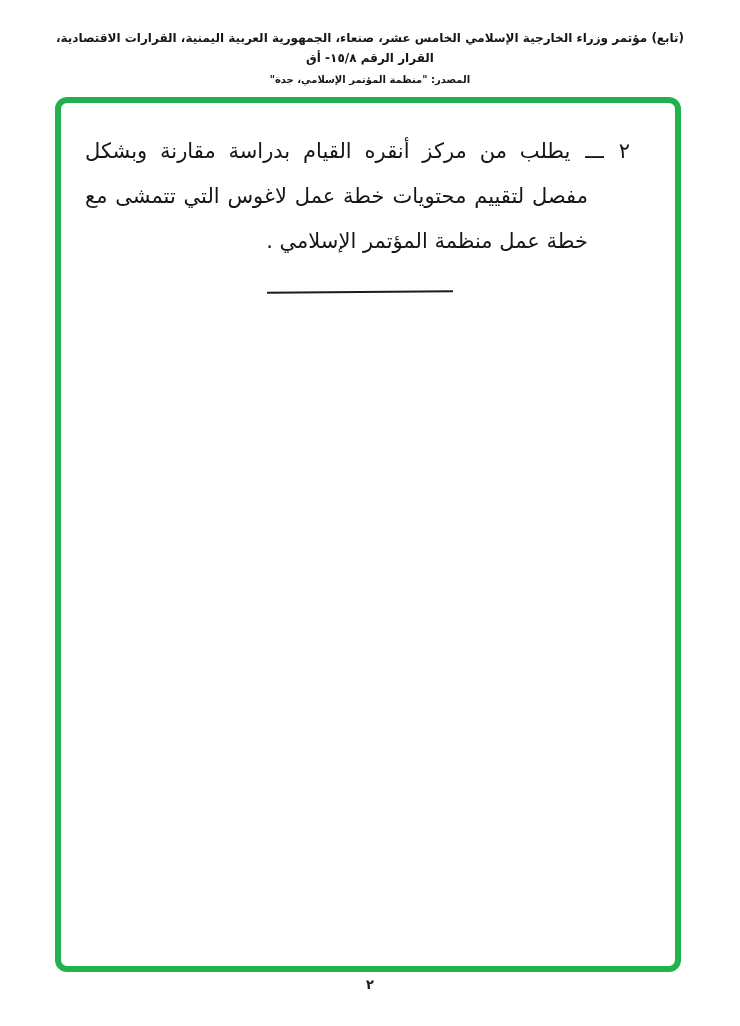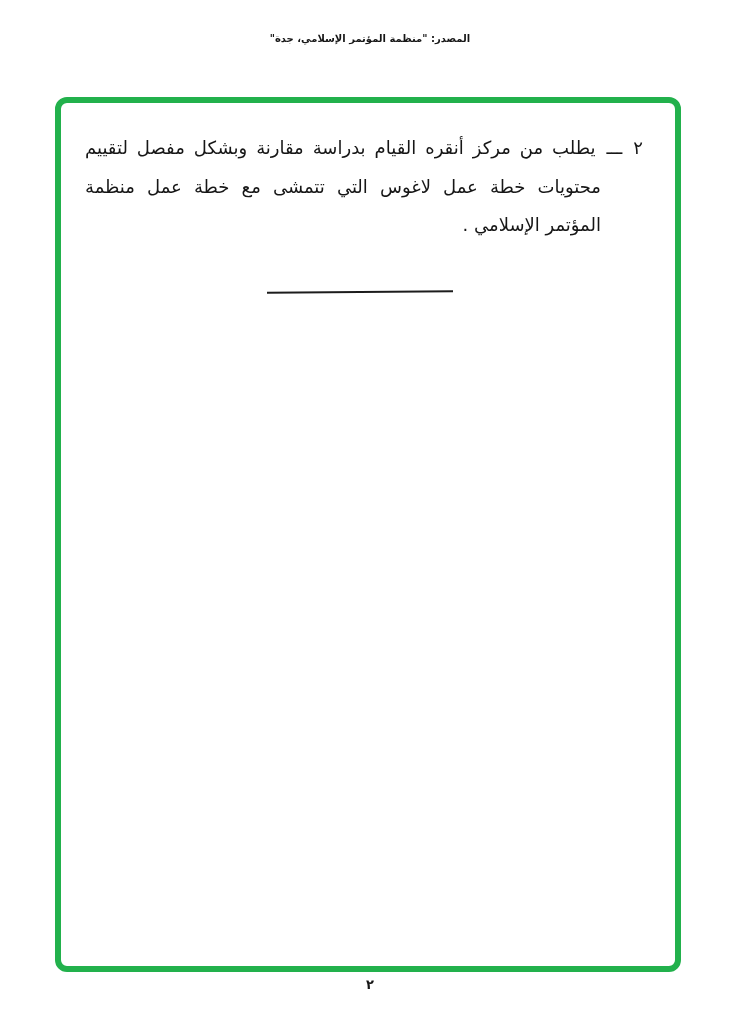--- a/index.html
+++ b/index.html
@@ -57,23 +57,23 @@
     left: 61px;
     top: 103px;
     width: 614px;
     box-sizing: border-box;
     padding: 26px 28px 0 24px;
     direction: rtl;
     text-align: justify;
     text-align-last: right;
   }
   .item {
-    font-size: 18px;
+    font-size: 21px;
     line-height: 2.15;
-    margin: 0 4px 10px 0;
+    margin: 0 17px 10px 0;
     padding-right: 42px;   
     text-indent: -42px;
   }
   .item .item-number { font-weight: normal; }
   .item .item-dash   { padding: 0 2px; }
 
   
   .end-rule {
     position: absolute;
     left: 267px;
@@ -93,20 +93,21 @@
     text-align: center;
     font-size: 13px;
     font-weight: bold;
     direction: rtl;
   }
 </style>
 </head>
 <body style="color: rgb(22, 22, 22);">
 
 <div class="page-header">
+  <div class="header-line1">(تابع) مؤتمر وزراء الخارجية الإسلامي الخامس عشر، صنعاء، الجمهورية العربية اليمنية، القرارات الاقتصادية، القرار الرقم ١٥/٨- أق</div>
   <div class="header-line2">المصدر: "منظمة المؤتمر الإسلامي، جدة"</div>
 </div>
 
 <div class="annotation-frame" style="border-color: rgb(34, 177, 76);"></div>
 
 <div class="doc-content">
 
   <p class="item"><span class="item-number">٢</span> <span class="item-dash">ـــ</span> <span>يطلب من مركز أنقره القيام بدراسة مقارنة وبشكل مفصل لتقييم محتويات خطة عمل لاغوس التي تتمشى مع خطة عمل منظمة المؤتمر الإسلامي .</span></p>
 
 

